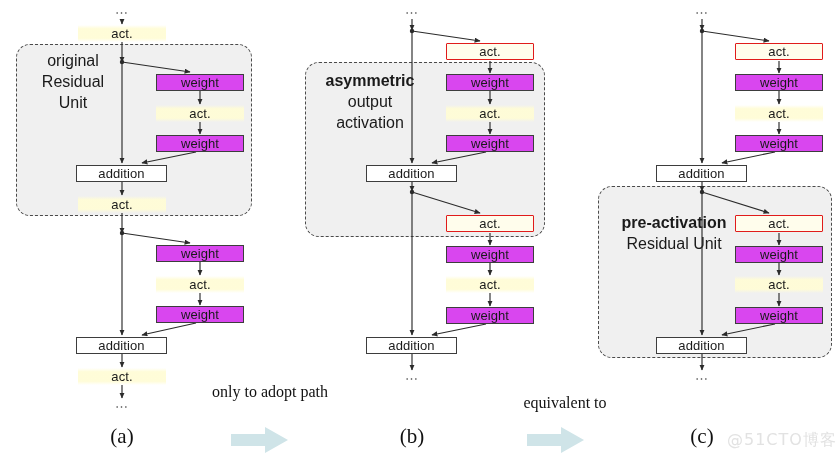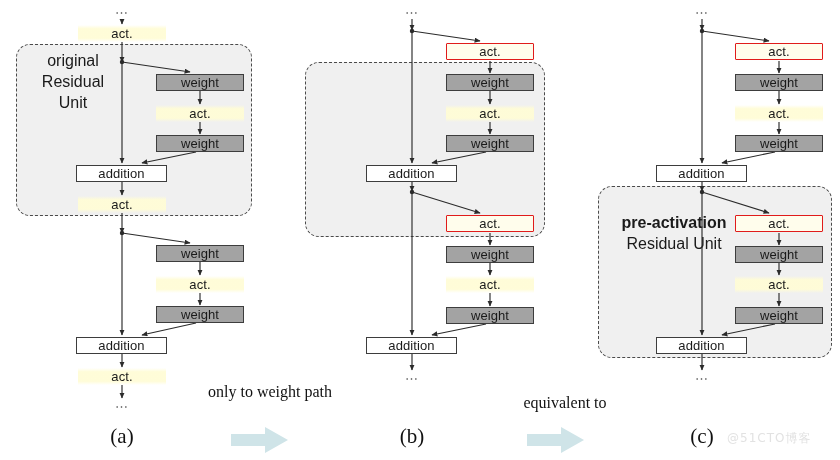--- a/index.html
+++ b/index.html
@@ -17,21 +17,21 @@
     position:absolute;
     box-sizing:border-box;
     display:flex;align-items:center;justify-content:center;
     font-size:13px;
     color:#1a1a1a;
     line-height:1;
     white-space:nowrap;
     letter-spacing:.1px;
   }
   .node.weight{
-    background:#a3a3a3;
+    background:#d946ef;
     border:1px solid #3d3d3d;
     height:17px;
   }
   .node.addition{
     background:#ffffff;
     border:1px solid #3d3d3d;
     height:17px;
   }
   .node.act-plain{
     background:linear-gradient(to bottom,
@@ -84,36 +84,37 @@
   .transition-text{
     position:absolute;
     font-family:"Liberation Serif", serif;
     font-size:16px;
     color:#111;
     text-align:center;
     line-height:1.35;
   }
   .watermark{
     position:absolute;
-    font-size:12px;
+    font-size:16px;
     color:#e2e2e2;
     letter-spacing:1px;
     font-family:"DejaVu Sans", sans-serif;
   }
 </style>
 </head>
 <body>
 
 <div id="stage">
 
   <div class="group" style="left:16px;top:44px;width:236px;height:172px;"></div>
   <div class="group" style="left:305px;top:62px;width:240px;height:175px;"></div>
   <div class="group" style="left:598px;top:186px;width:234px;height:172px;"></div>
 
   <div class="group-label" style="left:30px;top:50px;width:86px;">original<br>Residual<br>Unit</div>
+  <div class="group-label" style="left:312px;top:70px;width:116px;"><b>asymmetric</b><br>output<br>activation</div>
   <div class="group-label" style="left:604px;top:212px;width:140px;"><b>pre-activation</b><br>Residual Unit</div>
 
   <svg class="wires" viewBox="0 0 840 460">
     <defs>
       <marker id="ah" markerWidth="7" markerHeight="7" refX="5.4" refY="2.6" orient="auto" markerUnits="userSpaceOnUse">
         <path d="M0,0 L6,2.6 L0,5.2 z" fill="#2b2b2b"></path>
       </marker>
       <marker id="ahs" markerWidth="8" markerHeight="8" refX="6.2" refY="3" orient="auto" markerUnits="userSpaceOnUse">
         <path d="M0,0 L7,3 L0,6 z" fill="#2b2b2b"></path>
       </marker>
@@ -210,21 +211,21 @@
       <div class="node addition" style="left: 656px; top: 164.5px; width: 91px;">addition</div>
       <div class="node act-red" style="left: 735px; top: 214.5px; width: 88px;">act.</div>
       <div class="node weight" style="left: 735px; top: 245.5px; width: 88px;">weight</div>
       <div class="node act-plain" style="left: 735px; top: 275.5px; width: 88px;">act.</div>
       <div class="node weight" style="left: 735px; top: 306.5px; width: 88px;">weight</div>
       <div class="node addition" style="left: 656px; top: 336.5px; width: 91px;">addition</div>
       <div class="node ellipsis" style="left: 689px; top: 372px; width: 26px;">⋯</div>
     </div>
 
   <div class="transition-text" style="left:155px;top:381px;width:230px;">
-    <div>only to weight path</div>
+    <div>only to adopt path</div>
   </div>
 
   <svg class="wires" style="left:0;top:0;" viewBox="0 0 840 460">
     <path d="M231,434 L265,434 L265,427 L288,440 L265,453 L265,446 L231,446 z" fill="#cfe4e8"></path>
   </svg>
 
   <div class="transition-text" style="left:490px;top:392px;width:150px;">
     <div>equivalent to</div>
   </div>
 

